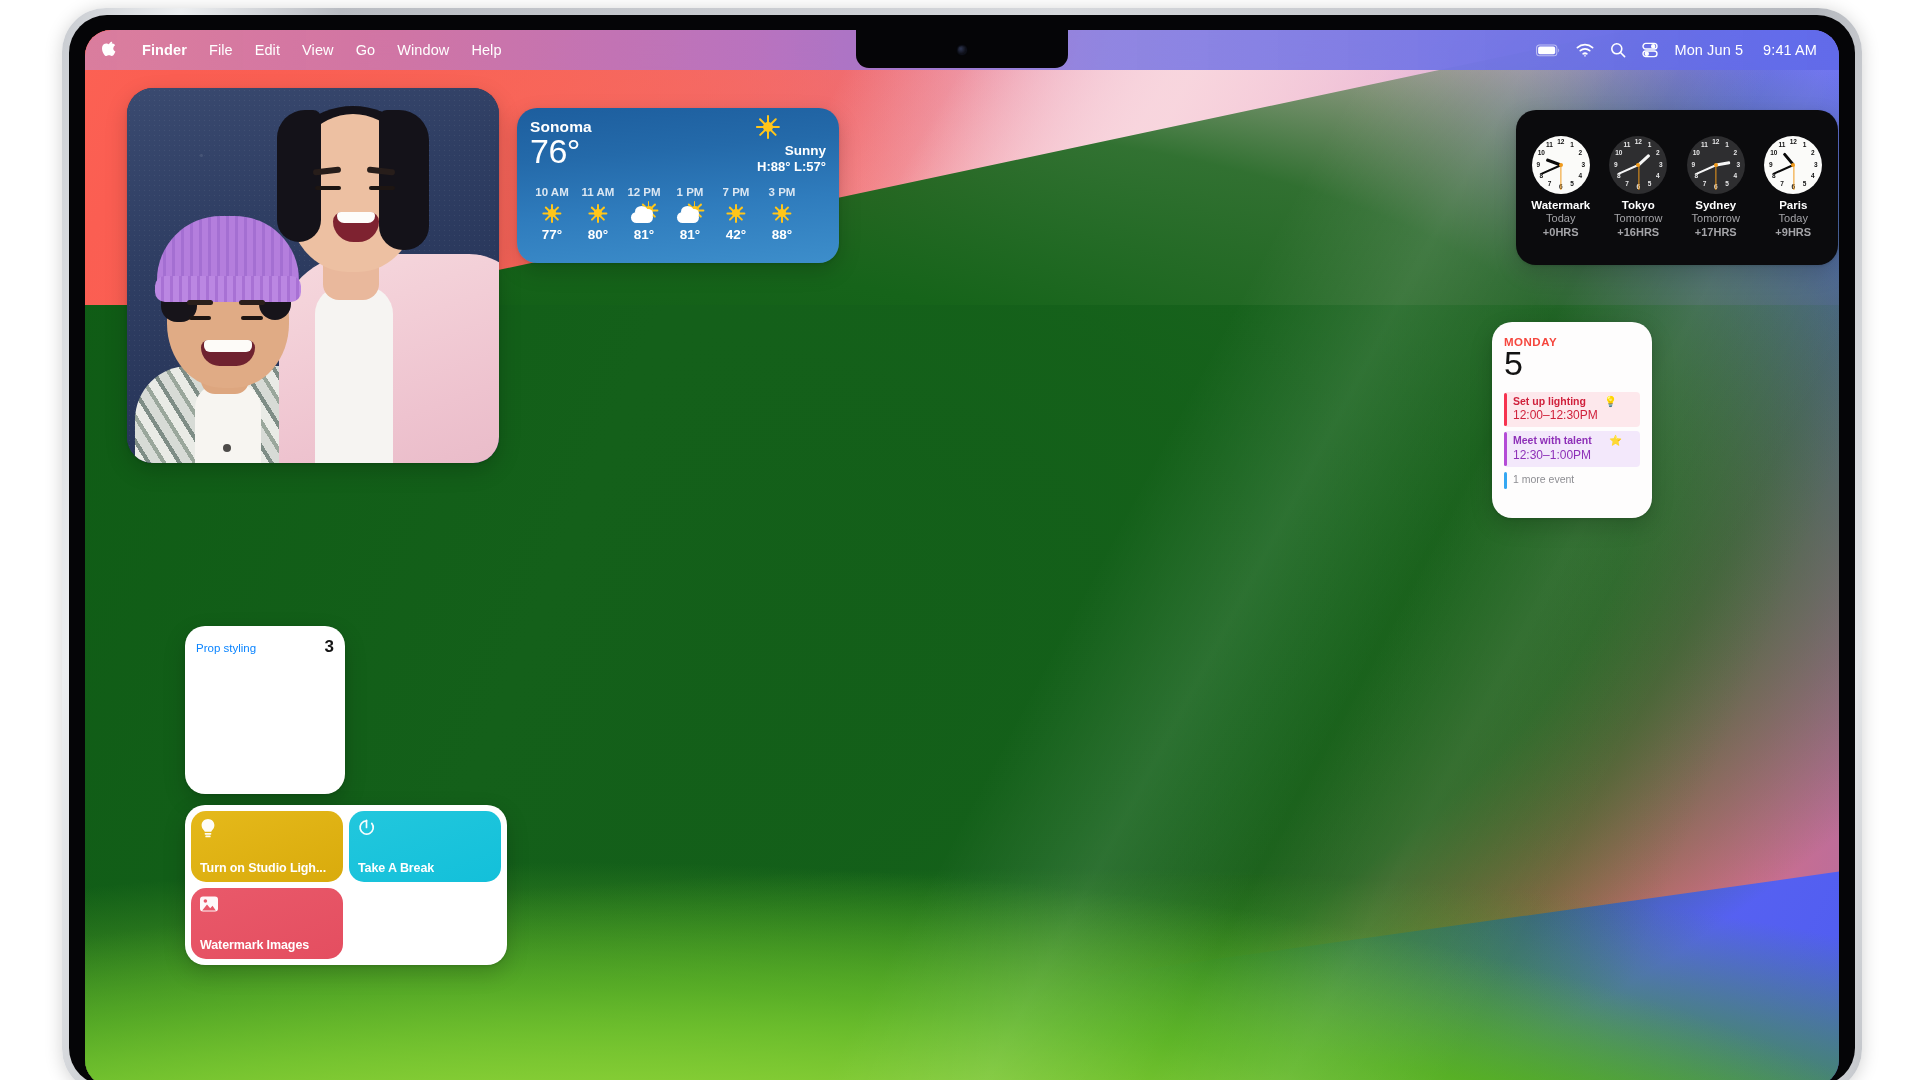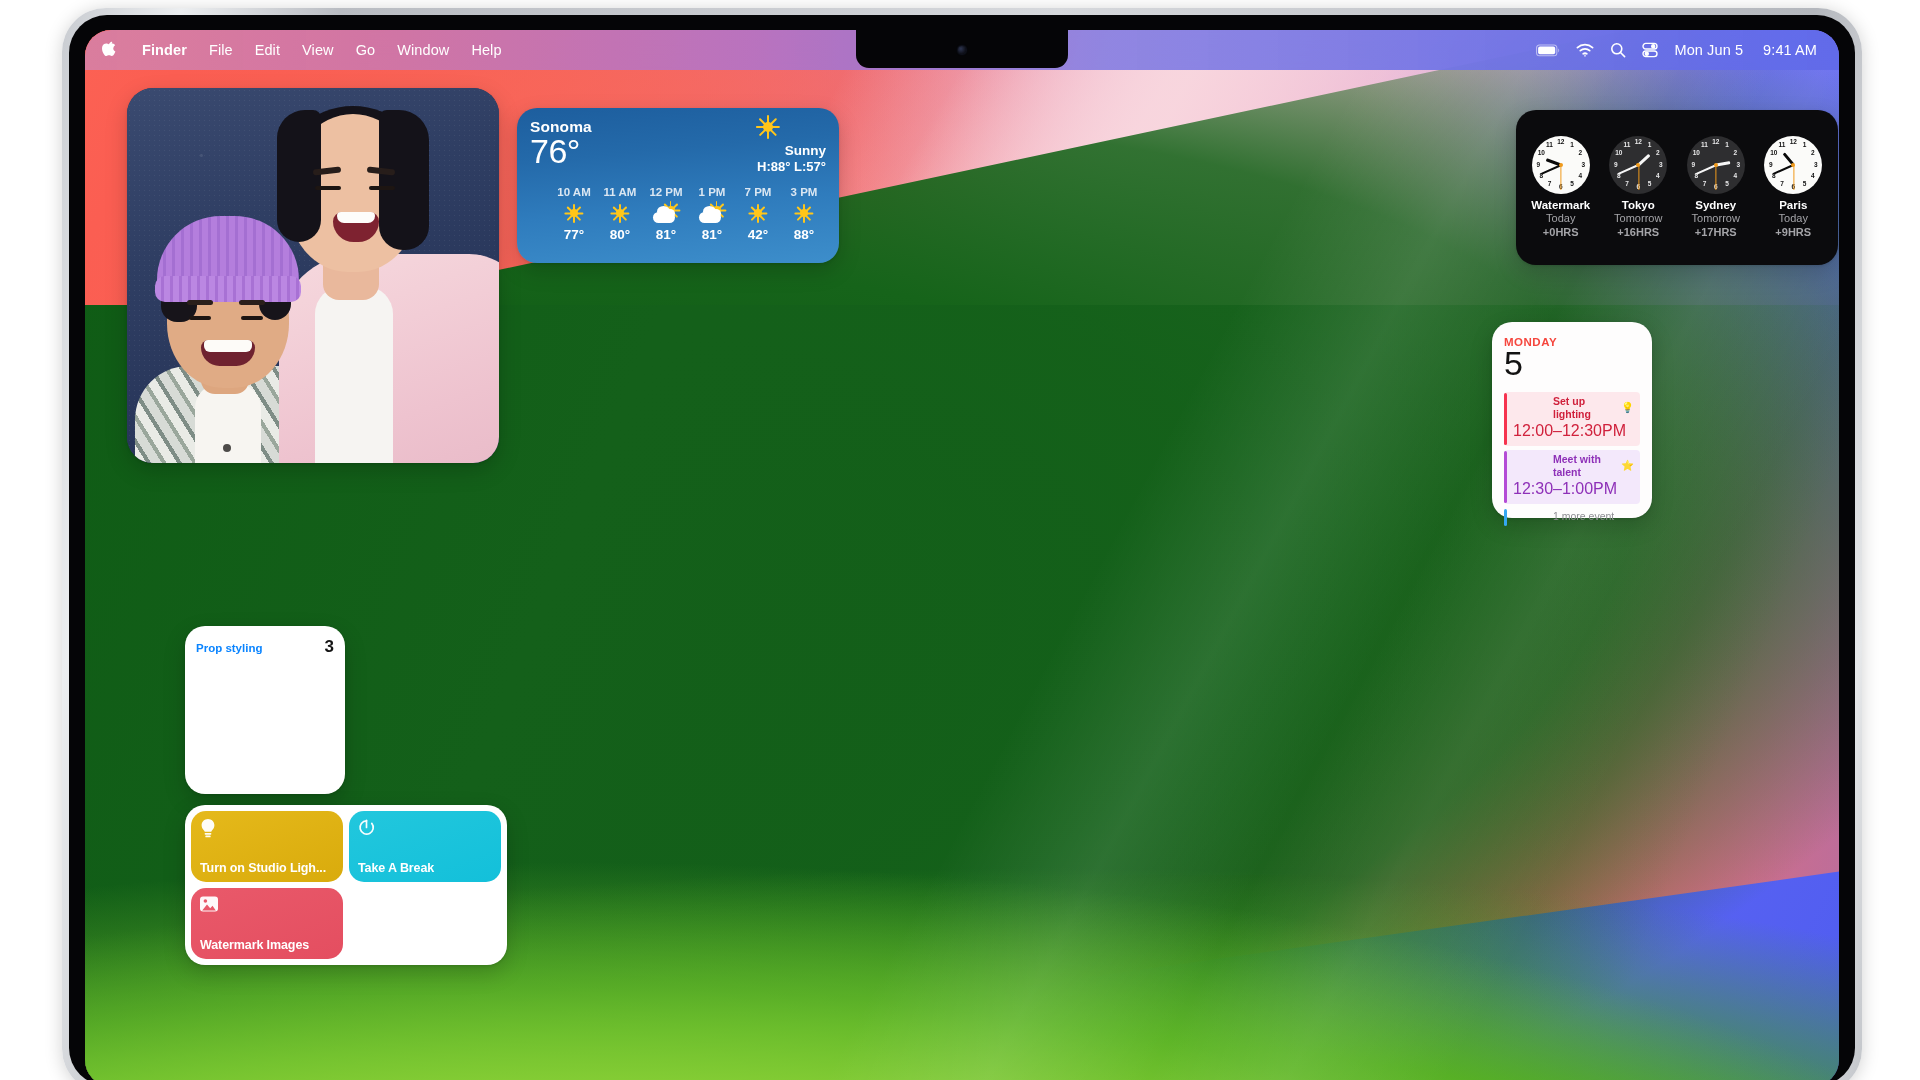--- a/index.html
+++ b/index.html
@@ -161,21 +161,21 @@
 
   
   #w-weather { left:432px; top:78px; width:322px; height:155px; border-radius:20px; overflow:hidden;
     background:linear-gradient(175deg,#1d5e9e 0%,#246aaa 30%,#2f7cbd 62%,#3d8ecb 100%); color:#fff; }
   #wx-top { position:relative; padding:10px 13px 0 13px; height:74px; }
   #wx-city { font-size:15.5px; font-weight:700; letter-spacing:.1px; }
   #wx-temp { font-size:34px; font-weight:300; line-height:1.02; margin-top:-2px; letter-spacing:-.5px; }
   #wx-right { position:absolute; right:13px; top:8px; text-align:right; }
   #wx-cond { font-size:13.5px; font-weight:700; margin-top:5px; }
   #wx-hl { font-size:13px; font-weight:700; margin-top:1px; }
-  #wx-hours { display:flex; justify-content:flex-end; padding:4px 12px 8px 12px; }
+  #wx-hours { display:flex; justify-content:flex-start; padding:4px 12px 8px 12px; }
   .wx-h { text-align:center; width:46px; }
   .wx-ht { font-size:11.5px; font-weight:700; color:#dbe7f2; }
   .wx-hi { height:24px; display:flex; align-items:center; justify-content:center; margin:3px 0 2px; }
   .wx-hv { font-size:13.5px; font-weight:700; }
 
   
   .sun { position:relative; width:17px; height:17px; }
   .sun .core { position:absolute; left:4.5px; top:4.5px; width:8px; height:8px; border-radius:50%; background:#ffc61a; }
   .sun .ray { position:absolute; left:7.6px; top:-1px; width:1.8px; height:19px; background:#ffc61a; border-radius:1px;
     transform-origin:50% 50%; }
@@ -210,42 +210,42 @@
   .clkday { font-size:11px; color:#a4a4a8; line-height:1.25; }
   .clkoff { font-size:11px; font-weight:600; color:#a4a4a8; line-height:1.25; }
 
   
   #w-cal { left:1407px; top:292px; width:160px; height:196px; border-radius:20px;
     background:#fefdfd; padding:14px 12px 10px; }
   #cal-dow { font-size:11.5px; font-weight:800; color:#f5463d; letter-spacing:.5px; }
   #cal-day { font-size:34px; font-weight:400; color:#121212; line-height:1.05; margin:-2px 0 10px; letter-spacing:-1px; }
   .ev { position:relative; border-radius:4px; padding:3px 6px 4px 9px; margin-bottom:4px; }
   .ev .bar { position:absolute; left:0; top:1px; bottom:1px; width:3px; border-radius:2px; }
-  .ev .t { font-size:10.5px; font-weight:700; line-height:1.25; display:flex; align-items:center; gap:18px;margin-left:40px; }
-  .ev .s { font-size:16px; line-height:1.3; }
+  .ev .t { font-size:10.5px; font-weight:700; line-height:1.25; display:flex; align-items:center; gap:18px; }
+  .ev .s { font-size:12px; line-height:1.3; }
   .ev.more { background:transparent; padding-top:2px; }
   .ev.more .t { color:#8e8e93; font-weight:400; font-size:10.5px; }
 
   
   #w-note { left:1580px; top:292px; width:160px; height:196px; border-radius:20px; overflow:hidden;
     background:#ffffff; }
   #note-head { height:42px; background:linear-gradient(180deg,#ffcc00 0%,#f8b800 100%); }
   #note-perf { height:6px; background:
     radial-gradient(circle at 3px -1px, #f0f0f0 0 2.6px, rgba(0,0,0,0) 3px) repeat-x;
     background-size:6px 6px; background-color:#fff; }
   #note-body { padding:12px 13px 0; position:relative; height:148px; }
   #note-title { font-size:12.5px; font-weight:700; color:#1a1a1a; line-height:1.3; }
   #note-sub { font-size:12.5px; color:#8b8b90; line-height:1.35; margin-top:1px; }
   #note-time { position:absolute; left:13px; bottom:26px; font-size:12px; color:#5e5e63; }
 
   
   #w-rem { left:100px; top:596px; width:160px; height:168px; border-radius:20px;
     background:#fff; padding:12px 11px 8px; }
   #rem-head { display:flex; align-items:baseline; justify-content:space-between; }
-  #rem-title { font-size:11.5px; font-weight:700; color:#0a84ff; }
+  #rem-title { font-size:11.5px; font-weight:400; color:#0a84ff; }
   #rem-count { font-size:17px; font-weight:600; color:#141414; line-height:1; }
   .rem-row { display:flex; align-items:center; gap:8px; padding:9px 0 8px; border-bottom:1px solid #ececee; }
   .rem-row:last-child { border-bottom:none; }
   .rem-circ { width:11px; height:11px; border-radius:50%; border:1.4px solid #c4c4c8; flex:0 0 auto; }
   .rem-lbl { font-size:10.5px; color:#1b1b1d; }
 
   
   #w-short { left:100px; top:775px; width:322px; height:160px; border-radius:20px; background:#fff;
     padding:6px; display:grid; grid-template-columns:1fr 1fr; grid-template-rows:1fr 1fr; gap:6px; }
   .sc { border-radius:15px; position:relative; padding:8px 9px; overflow:hidden; }

